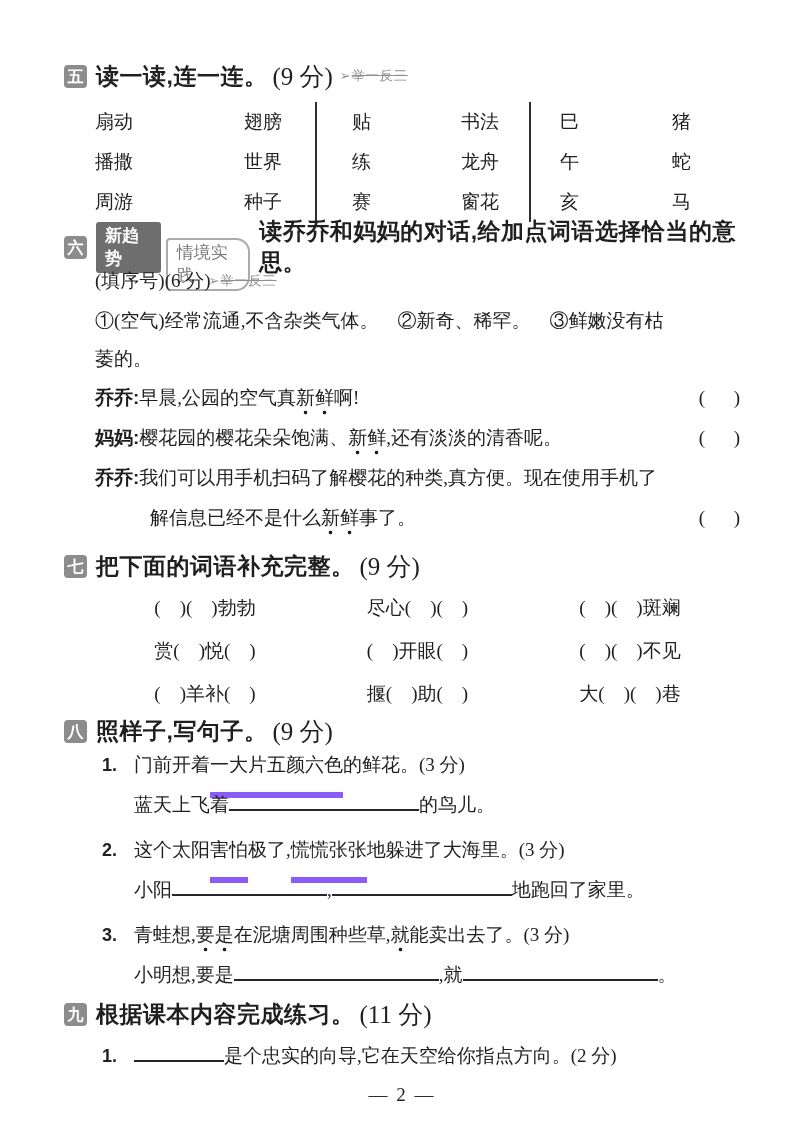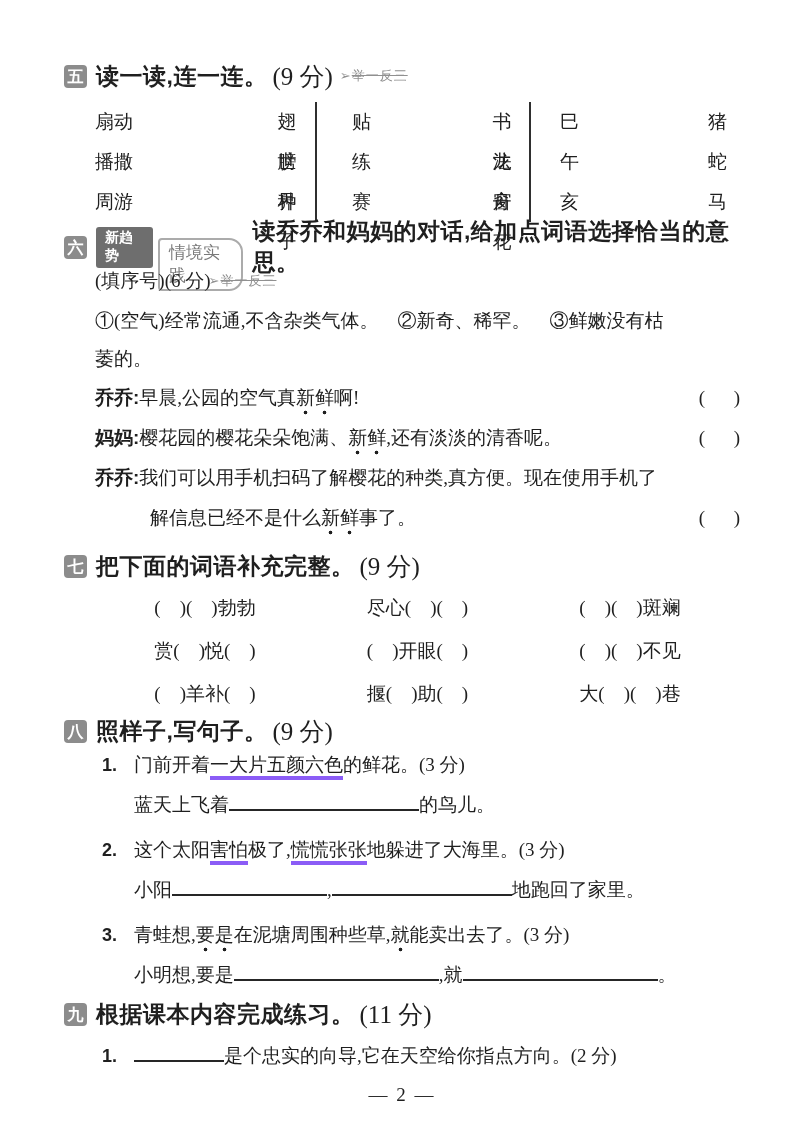--- a/index.html
+++ b/index.html
@@ -55,41 +55,41 @@
     align-items: center;
     gap: 1px;
     margin-left: -2px;
   }
   .tag .tag-label { text-decoration: line-through; letter-spacing: 1px; }
   .badge-new {
     background: #6e6e6e;
     color: #ffffff;
     font-family: "Liberation Sans", sans-serif;
     font-weight: bold;
-    font-size: 14px;
+    font-size: 17px;
     padding: 2px 9px 3px;
     border-radius: 3px;
   }
   .badge-ctx {
     border: 2px solid #ababab;
     color: #7a7a7a;
     font-family: "Liberation Sans", sans-serif;
     font-size: 17px;
     padding: 1px 9px 2px;
     border-radius: 4px 14px 14px 4px;
     margin-left: -4px;
     margin-top: 34px;
   }
 
   
   .match-wrap {
     margin: 12px 0 0 31px;
     display: flex;
   }
-  .m-group { display: flex; gap: 36px; }
+  .m-group { display: flex; }
   .m-group1 { width: 220px; }
   .m-group2 { width: 214px; border-left: 2px solid #2f2f2f; padding-left: 35px; }
   .m-group3 { flex: 1; border-left: 2px solid #2f2f2f; padding-left: 29px; }
   .m-col { display: flex; flex-direction: column; }
   .m-col > div { line-height: 40px; height: 40px; }
   .m-group1 .m-col-left { width: 149px; }
   .m-group2 .m-col-left { width: 109px; }
   .m-group3 .m-col-left { width: 112px; }
 
   
@@ -120,21 +120,21 @@
   
   .item-row { position: relative; margin-left: 38px; line-height: 40px; height: 40px; }
   .item-num {
     display: inline-block;
     width: 32px;
     font-family: "Liberation Sans", sans-serif;
     font-weight: bold;
     font-size: 18px;
   }
   .item-cont { padding-left: 32px; }
-  .uline { border-bottom: 4px solid #8b5cf6; padding-bottom: 1px; }
+  .uline { border-bottom: 6px solid #8b5cf6; padding-bottom: 15px; font-family: Liberation Mono, monospace; }
   .blank {
     display: inline-block;
     height: 2px;
     border-bottom: 2px solid #262626;
     vertical-align: baseline;
   }
   .mt5 { margin-top: 5px; }
 
   
   .footer {

